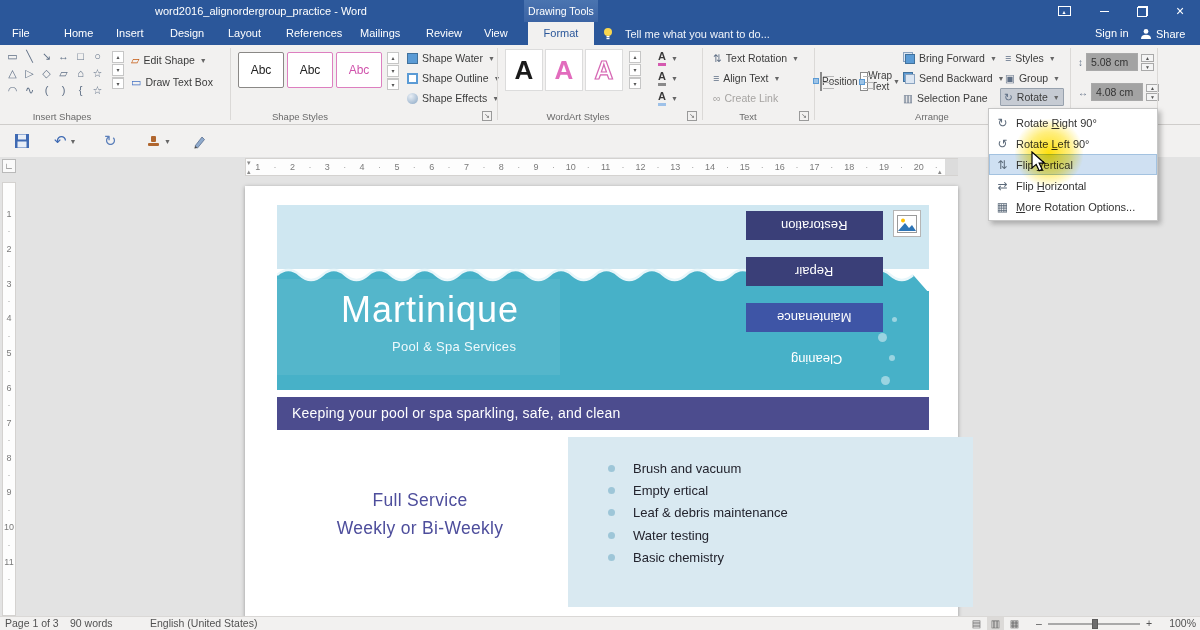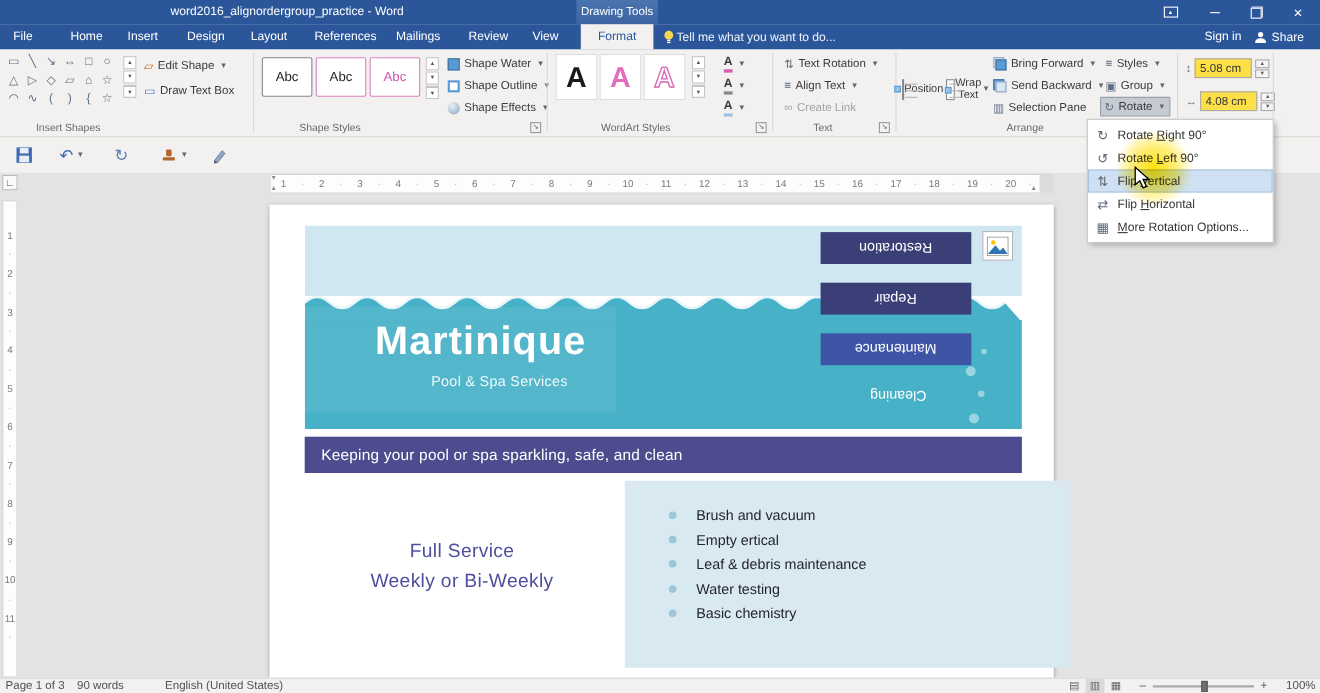--- a/index.html
+++ b/index.html
@@ -18,21 +18,21 @@
   .rdo-box{width:13px;height:10px;border:1px solid #fff;display:flex;align-items:flex-end;justify-content:center;font-size:6px;line-height:5px}
   .minbar{width:9px;height:1px;background:#fff}
   .restore{position:relative;width:11px;height:11px}
   .restore::before{content:"";position:absolute;right:0;top:0;width:8px;height:8px;border:1px solid #fff}
   .restore::after{content:"";position:absolute;left:0;bottom:0;width:8px;height:8px;border:1px solid #fff;background:#2b579a}
 
   
   .tabrow{position:absolute;left:0;top:22px;width:1200px;height:23px;background:#2b579a;color:#fff}
   .rtab{position:absolute;top:0;line-height:23px;font-size:11px;white-space:nowrap;cursor:default}
   .rtab.active{background:#f2f1f0;color:#2b579a;text-align:center}
-  .tellme{position:absolute;left:602px;top:0;height:23px;display:flex;align-items:center;gap:1px;font-size:11px;color:#f0f4fa}
+  .tellme{position:absolute;left:602px;top:0;height:23px;display:flex;align-items:center;gap:11px;font-size:11px;color:#f0f4fa}
   .signin{position:absolute;top:0;line-height:23px;font-size:11px}
   .sharebox{position:absolute;top:0;height:23px;display:flex;align-items:center;gap:4px;font-size:11px}
 
   
   .ribbon{position:absolute;left:0;top:45px;width:1200px;height:80px;background:#f2f1f0;border-bottom:1px solid #cfcdcb}
   .vsep{position:absolute;top:3px;height:72px;width:1px;background:#dbd9d7}
   .glabel{position:absolute;bottom:2px;width:140px;text-align:center;font-size:9.5px;color:#6a6a6a}
   .launcher{position:absolute;bottom:3px;width:10px;height:10px;border:1px solid #9a9a9a;color:#6a6a6a;
             font-size:7px;line-height:8px;text-align:center}
   .rbtn{position:absolute;height:18px;display:flex;align-items:center;gap:4px;font-size:10.5px;color:#3b3b3b;white-space:nowrap;padding:0 3px}
@@ -58,21 +58,21 @@
   .icon-sq-fill{width:11px;height:11px;background:#5b9bd5;border:1px solid #41719c}
   .icon-sq-line{width:11px;height:11px;background:#fff;border:2px solid #5b9bd5}
   .icon-circle{width:11px;height:11px;border-radius:50%;background:radial-gradient(circle at 35% 30%,#e8eef5,#8aa7c4)}
   .icon-layers{position:relative;width:12px;height:12px}
   .icon-layers::before{content:"";position:absolute;left:0;top:0;width:8px;height:8px;background:#dce6f2;border:1px solid #8aa3c0}
   .icon-layers::after{content:"";position:absolute;right:0;bottom:0;width:8px;height:8px;background:#5b9bd5;border:1px solid #41719c}
   .icon-layers.back::before{background:#5b9bd5;border-color:#41719c}
   .icon-layers.back::after{background:#dce6f2;border-color:#8aa3c0}
   .pressed{background:#c6cbd3;border:1px solid #97a1ad;border-radius:1px}
   .spinrow{position:absolute;display:flex;align-items:center;gap:3px}
-  .spin{width:52px;height:18px;border:1px solid #a9a9a9;background:#fde047;font-size:10.5px;padding:0 4px;
+  .spin{width:52px;height:18px;border:1px solid #a9a9a9;background:#a3a3a3;font-size:10.5px;padding:0 4px;
         font-family:"Liberation Sans",sans-serif;color:#333}
   .stepcol{display:flex;flex-direction:column;gap:1px}
   .step{width:13px;height:8px;border:1px solid #a9a9a9;background:#f4f4f4;font-size:5px;line-height:6px;text-align:center;color:#555}
 
   
   .qat{position:absolute;left:0;top:125px;width:1200px;height:32px;background:#f2f1f0}
   .qbtn{position:absolute;top:4px;height:24px;display:flex;align-items:center;gap:2px}
 
   
   .tabsel{position:absolute;left:2px;top:159px;width:14px;height:14px;background:#fafafa;border:1px solid #b9b9b9;
@@ -90,21 +90,21 @@
   .vunit i{flex:1;text-align:center;font-size:9px;color:#7a7a7a;line-height:17px}
   .vunit .dot{color:#a0a0a0}
 
   
   .page{position:absolute;left:245px;top:186px;width:713px;height:432px;background:#fff;box-shadow:0 1px 4px rgba(0,0,0,.35)}
   .hero{position:absolute;left:32px;top:19px;width:652px;height:185px;overflow:hidden}
   .hero-top{position:absolute;left:0;top:0;width:652px;height:64px;background:#cfe7f1}
   .hero-teal{position:absolute;left:0;top:86px;width:652px;height:99px;background:#47b1c8}
   .wave-svg{position:absolute;left:0;top:54px;width:652px;height:34px}
   .hero-soft{position:absolute;left:0;top:74px;width:283px;height:96px;background:rgba(255,255,255,.07)}
-  .doc-title{position:absolute;left:64px;top:84px;font-size:36px;font-weight:700;color:#fff;letter-spacing:1px}
+  .doc-title{position:absolute;left:64px;top:84px;font-size:36px;font-weight:400;color:#fff;letter-spacing:1px}
   .doc-sub{position:absolute;left:115px;top:134px;font-size:13px;color:#eef9fc;letter-spacing:.3px}
   .navtab{position:absolute;left:469px;width:137px;height:29px;display:flex;align-items:center;justify-content:center;
           color:#fff;font-size:13px}
   .navy{background:#3a3f78}.navy2{background:#3e55a6}
   .flip-text{display:inline-block;transform:rotate(180deg)}
   .cleaning{position:absolute;left:495px;top:141px;width:90px;height:26px;display:flex;align-items:center;justify-content:center;
             color:#fff;font-size:13px}
   .bub{position:absolute;border-radius:50%;background:rgba(255,255,255,.45)}
   .picbox{position:absolute;left:616px;top:5px;width:28px;height:27px;background:#fff;border:1px solid #b5b5b5;
           display:flex;align-items:center;justify-content:center}

